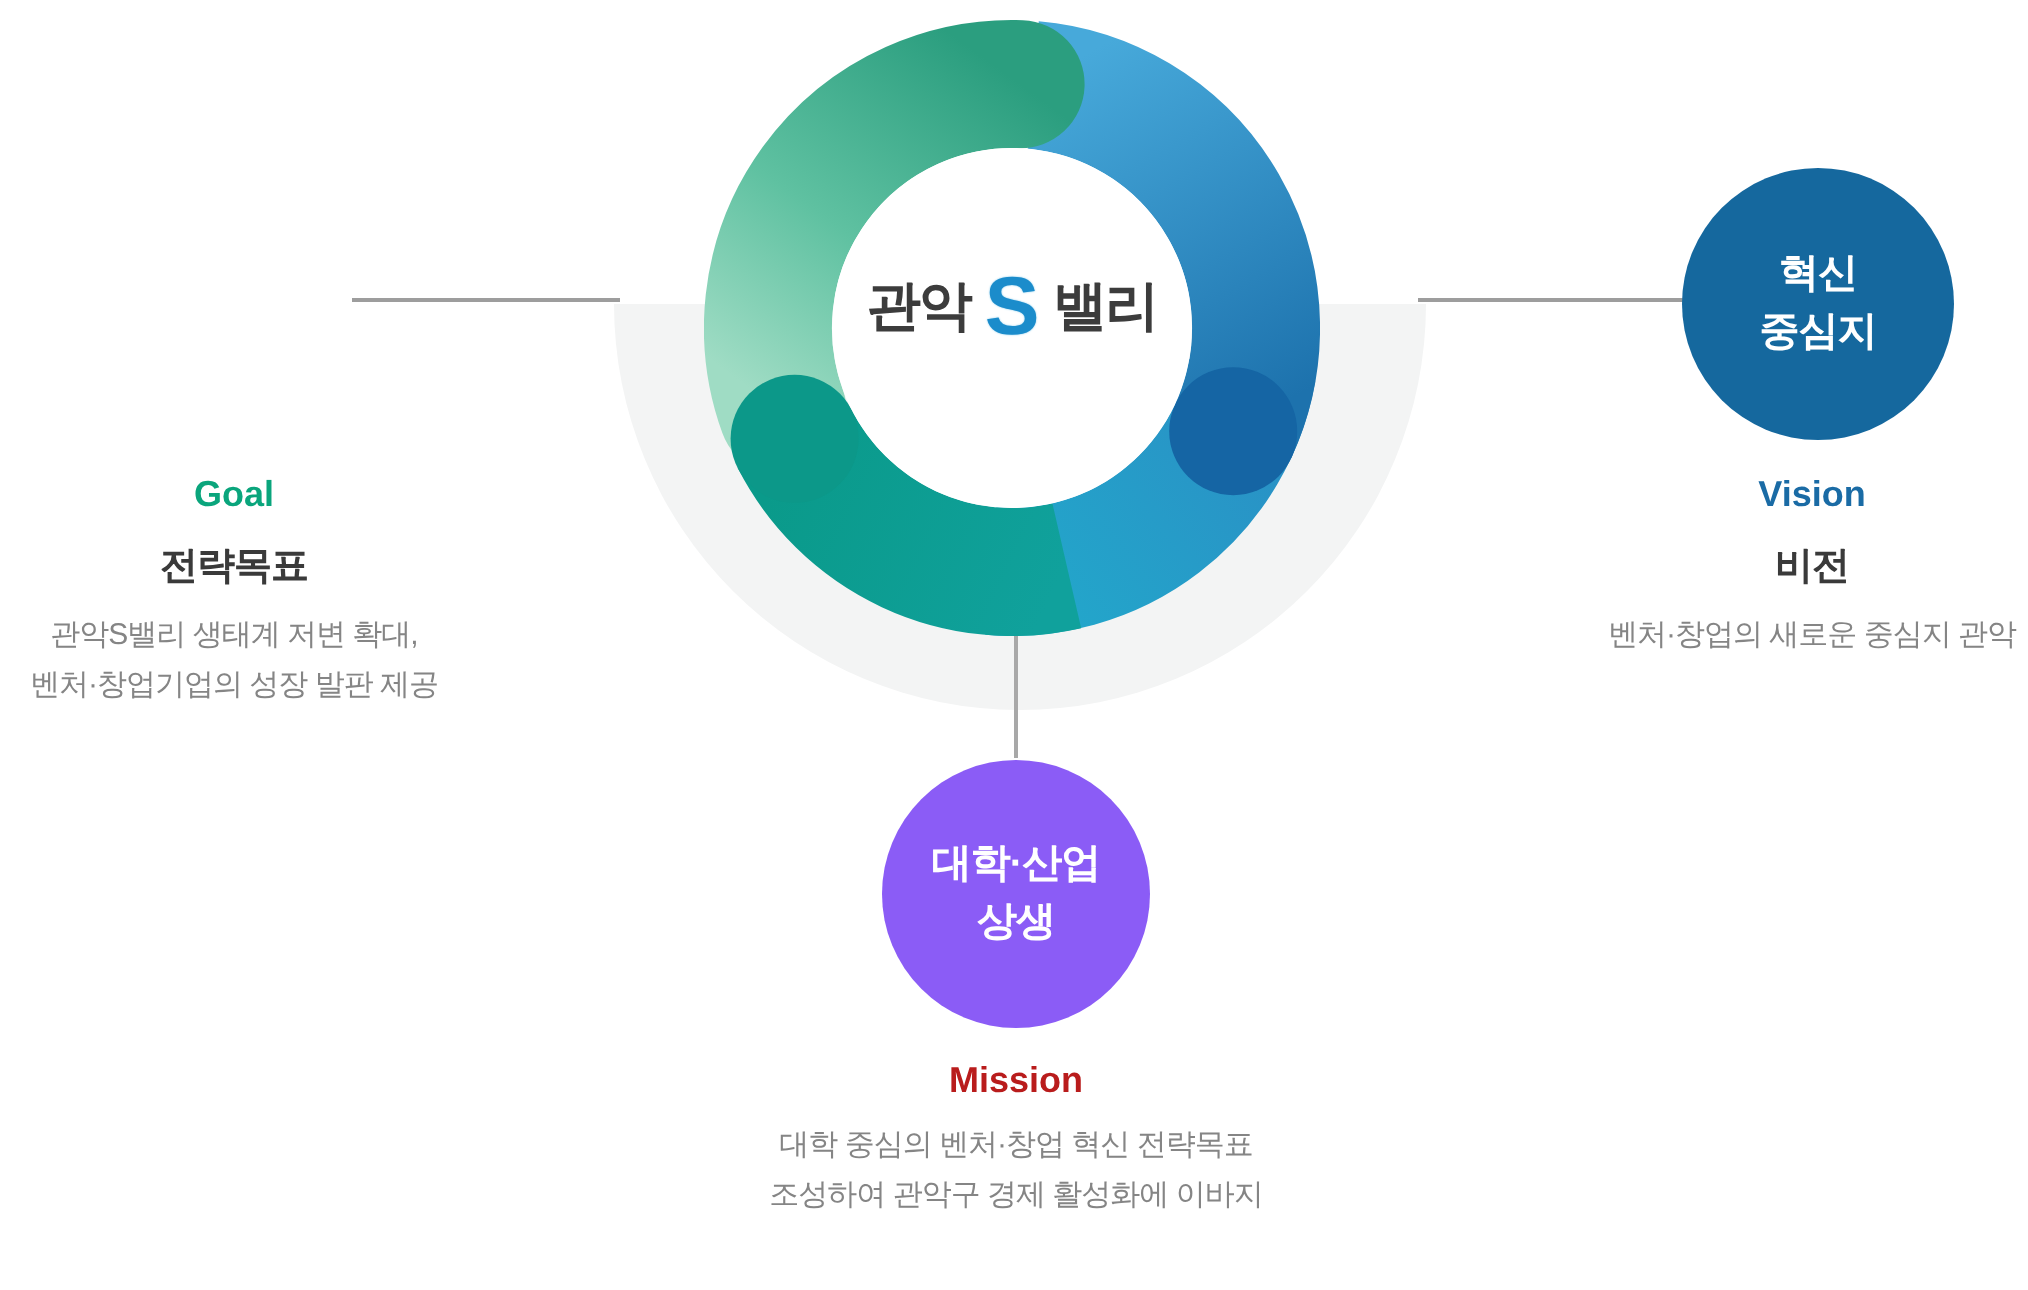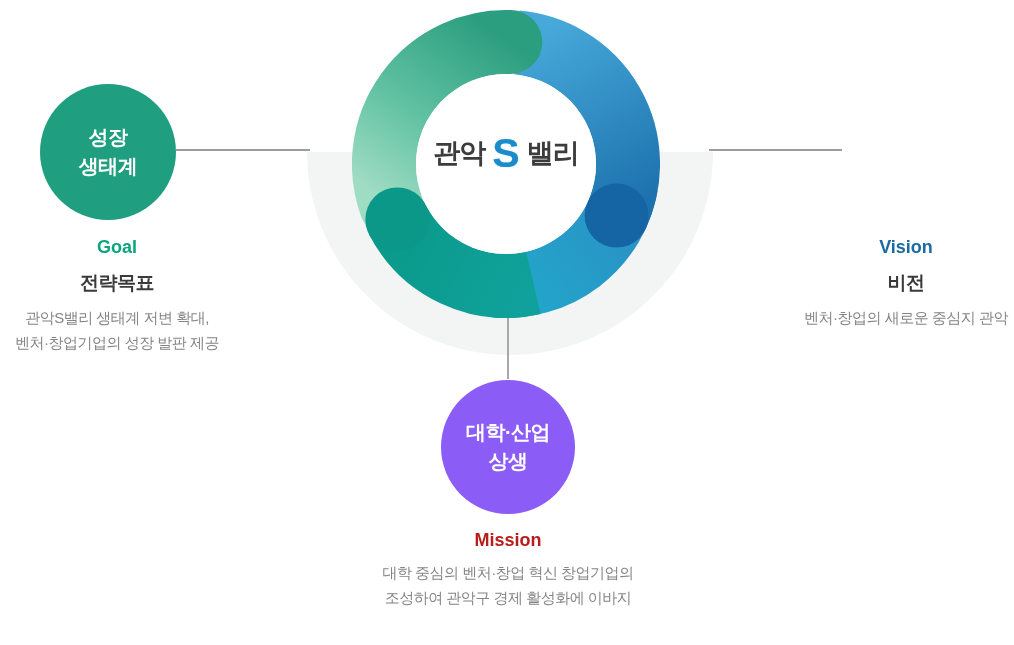--- a/index.html
+++ b/index.html
@@ -117,46 +117,46 @@
 
     <circle cx="154" cy="154" r="90" fill="#ffffff"></circle>
   </svg>
 
   <div class="brand-logo">
     <span class="ko">관악</span>
     <span class="s-mark">S</span>
     <span class="ko">밸리</span>
   </div>
 
-  <div class="node node-goal">
-    <span>성장</span>
-    <span>생태계</span>
-  </div>
   <div class="textblock tb-goal">
     <div class="label-en">Goal</div>
     <div class="label-ko">전략목표</div>
     <div class="desc">
       <div>관악S밸리 생태계 저변 확대,</div>
       <div>벤처·창업기업의 성장 발판 제공</div>
     </div>
   </div>
 
+  <div class="node node-vision">
+    <span>혁신</span>
+    <span>중심지</span>
+  </div>
   <div class="textblock tb-vision">
     <div class="label-en">Vision</div>
     <div class="label-ko">비전</div>
     <div class="desc">
       <div>벤처·창업의 새로운 중심지 관악</div>
     </div>
   </div>
 
   <div class="node node-mission">
     <span>대학·산업</span>
     <span>상생</span>
   </div>
   <div class="textblock tb-mission">
     <div class="label-en">Mission</div>
     <div class="desc">
-      <div>대학 중심의 벤처·창업 혁신 창업기업의</div>
+      <div>대학 중심의 벤처·창업 혁신 전략목표</div>
       <div>조성하여 관악구 경제 활성화에 이바지</div>
     </div>
   </div>
 
 </div>
 
 </body></html>

